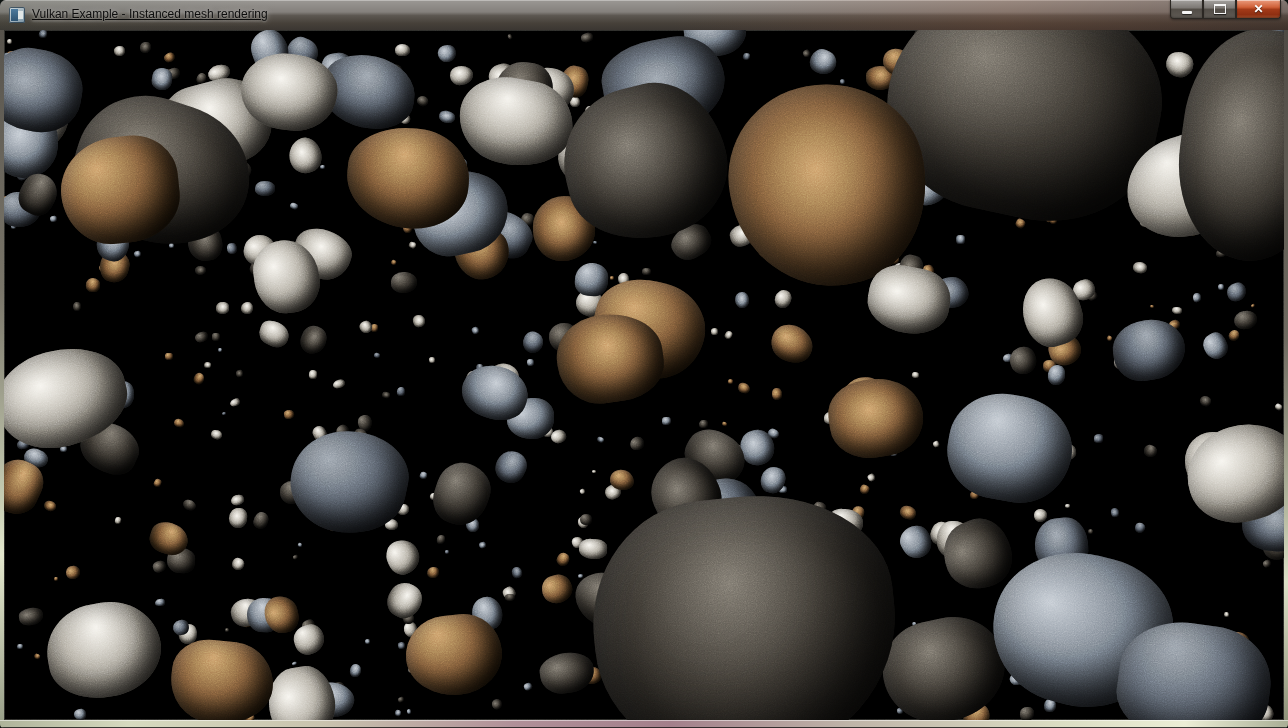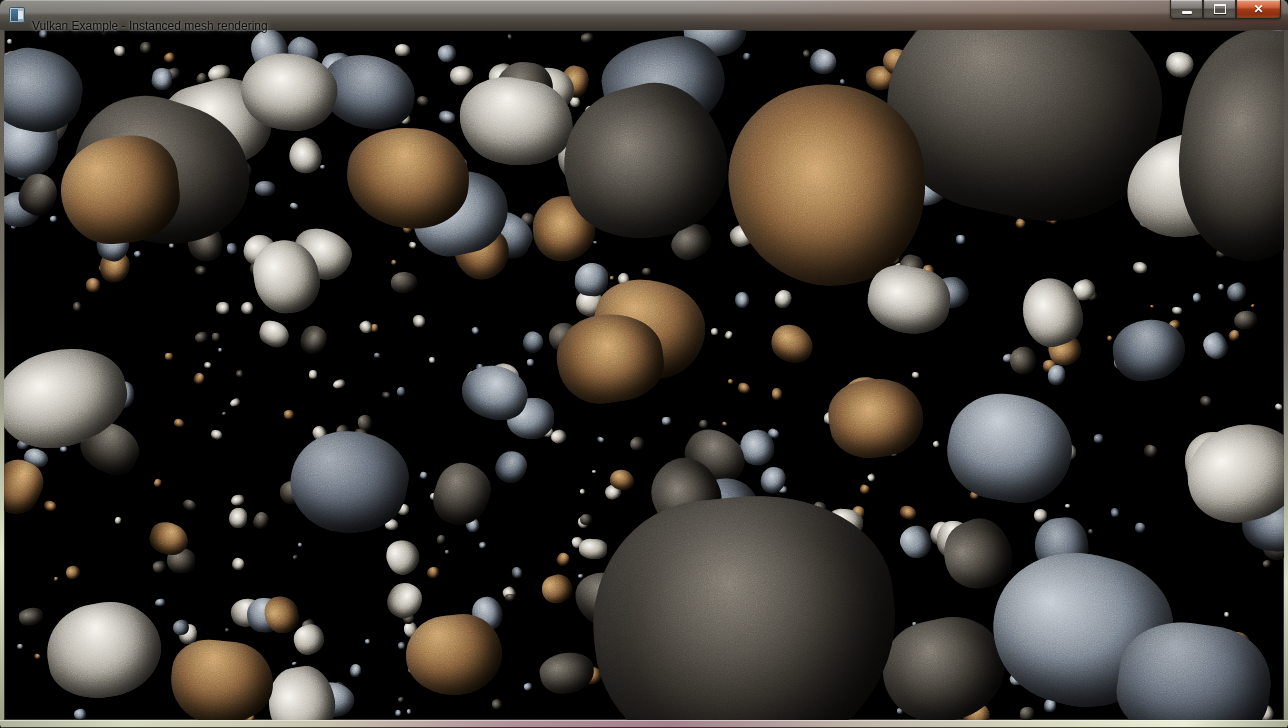--- a/index.html
+++ b/index.html
@@ -12,22 +12,22 @@
   .titlebar::before{content:'';position:absolute;left:0;top:0;right:0;height:1px;background:rgba(255,255,255,0.35);}
   .titlebar::after{content:'';position:absolute;inset:0;pointer-events:none;
     background:linear-gradient(90deg,rgba(70,90,75,0.12) 0%,rgba(0,0,0,0) 22%,rgba(0,0,0,0) 52%,
       rgba(150,78,48,0.20) 78%,rgba(66,34,24,0.28) 100%);}
   .app-icon{position:absolute;left:9px;top:7px;width:16px;height:16px;border-radius:2px;
     background:linear-gradient(135deg,#dfe8ee 0%,#b9c8d4 45%,#7e99ac 100%);
     box-shadow:inset 0 0 0 1px rgba(30,50,70,0.8);}
   .app-icon::before{content:'';position:absolute;left:2px;top:2px;width:7px;height:12px;
     background:linear-gradient(180deg,#4f7fa8,#2d5478);}
   .app-icon::after{content:'';position:absolute;left:9px;top:4px;width:5px;height:8px;background:#f4f8fa;}
-  .title-text{position:absolute;left:32px;top:12px;height:30px;line-height:29px;font-size:12px;color:#0d0d0d;
-    text-shadow:0 0 6px rgba(255,255,255,0.45),0 1px 2px rgba(255,255,255,0.35);white-space:nowrap;z-index:2;}
+  .title-text{position:absolute;left:32px;top:0;height:30px;line-height:29px;font-size:12px;color:#0d0d0d;
+    text-shadow:0 0 6px rgba(255,255,255,0.45),0 1px 2px rgba(255,255,255,0.35);white-space:nowrap;z-index:2;text-decoration:underline;}
   
   .controls{position:absolute;top:0;right:7px;display:flex;z-index:3;height:19px;
     filter:drop-shadow(0 1px 1px rgba(0,0,0,0.4));}
   .ctl{position:relative;width:33px;height:19px;border:1px solid #2b2723;border-top:none;
     background:linear-gradient(180deg,#a4a19e 0%,#7b7773 45%,#524d47 50%,#5f5a54 100%);
     box-shadow:inset 0 1px 0 rgba(255,255,255,0.45),inset 0 -1px 2px rgba(0,0,0,0.25);
     display:flex;align-items:center;justify-content:center;cursor:default;padding:0;}
   .ctl.first{border-radius:0 0 0 4px;}
   .ctl.close{width:45px;border-radius:0 0 4px 0;
     background:linear-gradient(180deg,#eb9b7d 0%,#cf6038 40%,#a33a18 52%,#8f2f12 82%,#b0552f 100%);

